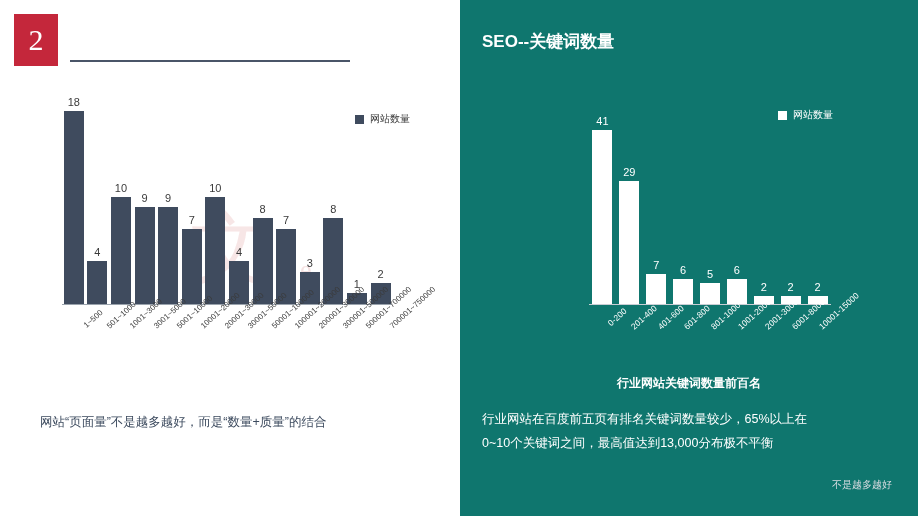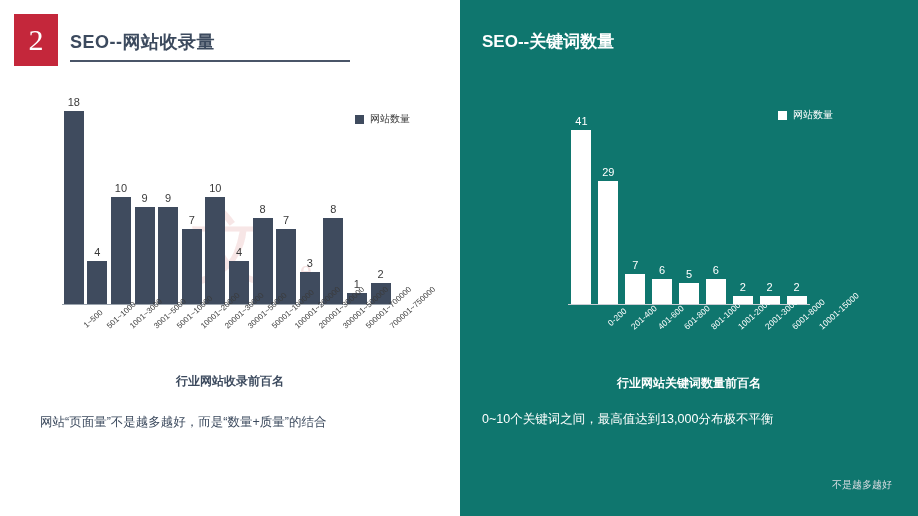--- a/index.html
+++ b/index.html
@@ -225,21 +225,20 @@
 <body>
 
 <div class="page">
 
   <div class="left-panel">
 
     <div class="slide-number-box">
       <span>2</span>
     </div>
 
-    <div class="left-title">SEO--网站收录量</div>
     <div class="left-title-underline"></div>
 
     <div class="watermark">文</div>
     <div class="watermark2">e</div>
 
     <div class="legend" style="left:355px; top:112px;">
       <span class="legend-swatch"></span>
       <span>网站数量</span>
     </div>
 
@@ -315,35 +314,34 @@
         <div class="cat-label" style="width: 23.6px; left: 12.98px;">20001~30000</div>
         <div class="cat-label" style="width: 23.6px; left: 12.98px;">30001~50000</div>
         <div class="cat-label" style="width: 23.6px; left: 12.98px;">50001~100000</div>
         <div class="cat-label" style="width: 23.6px; left: 12.98px;">100001~200000</div>
         <div class="cat-label" style="width: 23.6px; left: 12.98px;">200001~300000</div>
         <div class="cat-label" style="width: 23.6px; left: 12.98px;">300001~500000</div>
         <div class="cat-label" style="width: 23.6px; left: 12.98px;">500001~700000</div>
         <div class="cat-label" style="width: 23.6px; left: 12.98px;">700001~750000</div>
       </div>
 
-    <div class="axis-title" style="left:0; top:373px;">行业网站收录前百名</div>
 
     <div class="left-caption">网站“页面量”不是越多越好，而是“数量+质量”的结合</div>
   </div>
 
   <div class="right-panel">
 
     <div class="right-title">SEO--关键词数量</div>
 
     <div class="r-legend" style="left:318px; top:108px;">
       <span class="r-legend-swatch"></span>
       <span>网站数量</span>
     </div>
 
-    <div class="chart-area" style="left:108px; top:100px; width:320px; height:204px;text-decoration:underline;">
+    <div class="chart-area" style="left:129px; top:100px; width:320px; height:204px;text-decoration:underline;">
       <div class="bars" id="right-bars" style="height:204px;">
           <div class="bar-col" style="width: 26.9px; height: 204px;">
             <div class="r-bar-val">41</div>
             <div class="r-bar" style="height: 173.535px; width: 20px;"></div>
           </div>
           <div class="bar-col" style="width: 26.9px; height: 204px; text-align: right;">
             <div class="r-bar-val">29</div>
             <div class="r-bar" style="height: 122.744px; width: 20px;"></div>
           </div>
           <div class="bar-col" style="width: 26.9px; height: 204px;">
@@ -386,19 +384,20 @@
         <div class="r-cat-label" style="width: 26.9px; left: 14.795px;">801-1000</div>
         <div class="r-cat-label" style="width: 26.9px; left: 14.795px;">1001-2000</div>
         <div class="r-cat-label" style="width: 26.9px; left: 14.795px;">2001-3000</div>
         <div class="r-cat-label" style="width: 26.9px; left: 14.795px;">6001-8000</div>
         <div class="r-cat-label" style="width: 26.9px; left: 14.795px;">10001-15000</div>
       </div>
 
     <div class="r-axis-title" style="left:0; top:375px;">行业网站关键词数量前百名</div>
 
     <div class="right-caption">
+      <div>行业网站在百度前五页有排名关键词数量较少，65%以上在</div>
       <div>0~10个关键词之间，最高值达到13,000分布极不平衡</div>
     </div>
 
     <div class="right-source">不是越多越好</div>
   </div>
 
 </div>
 
 </body></html>

